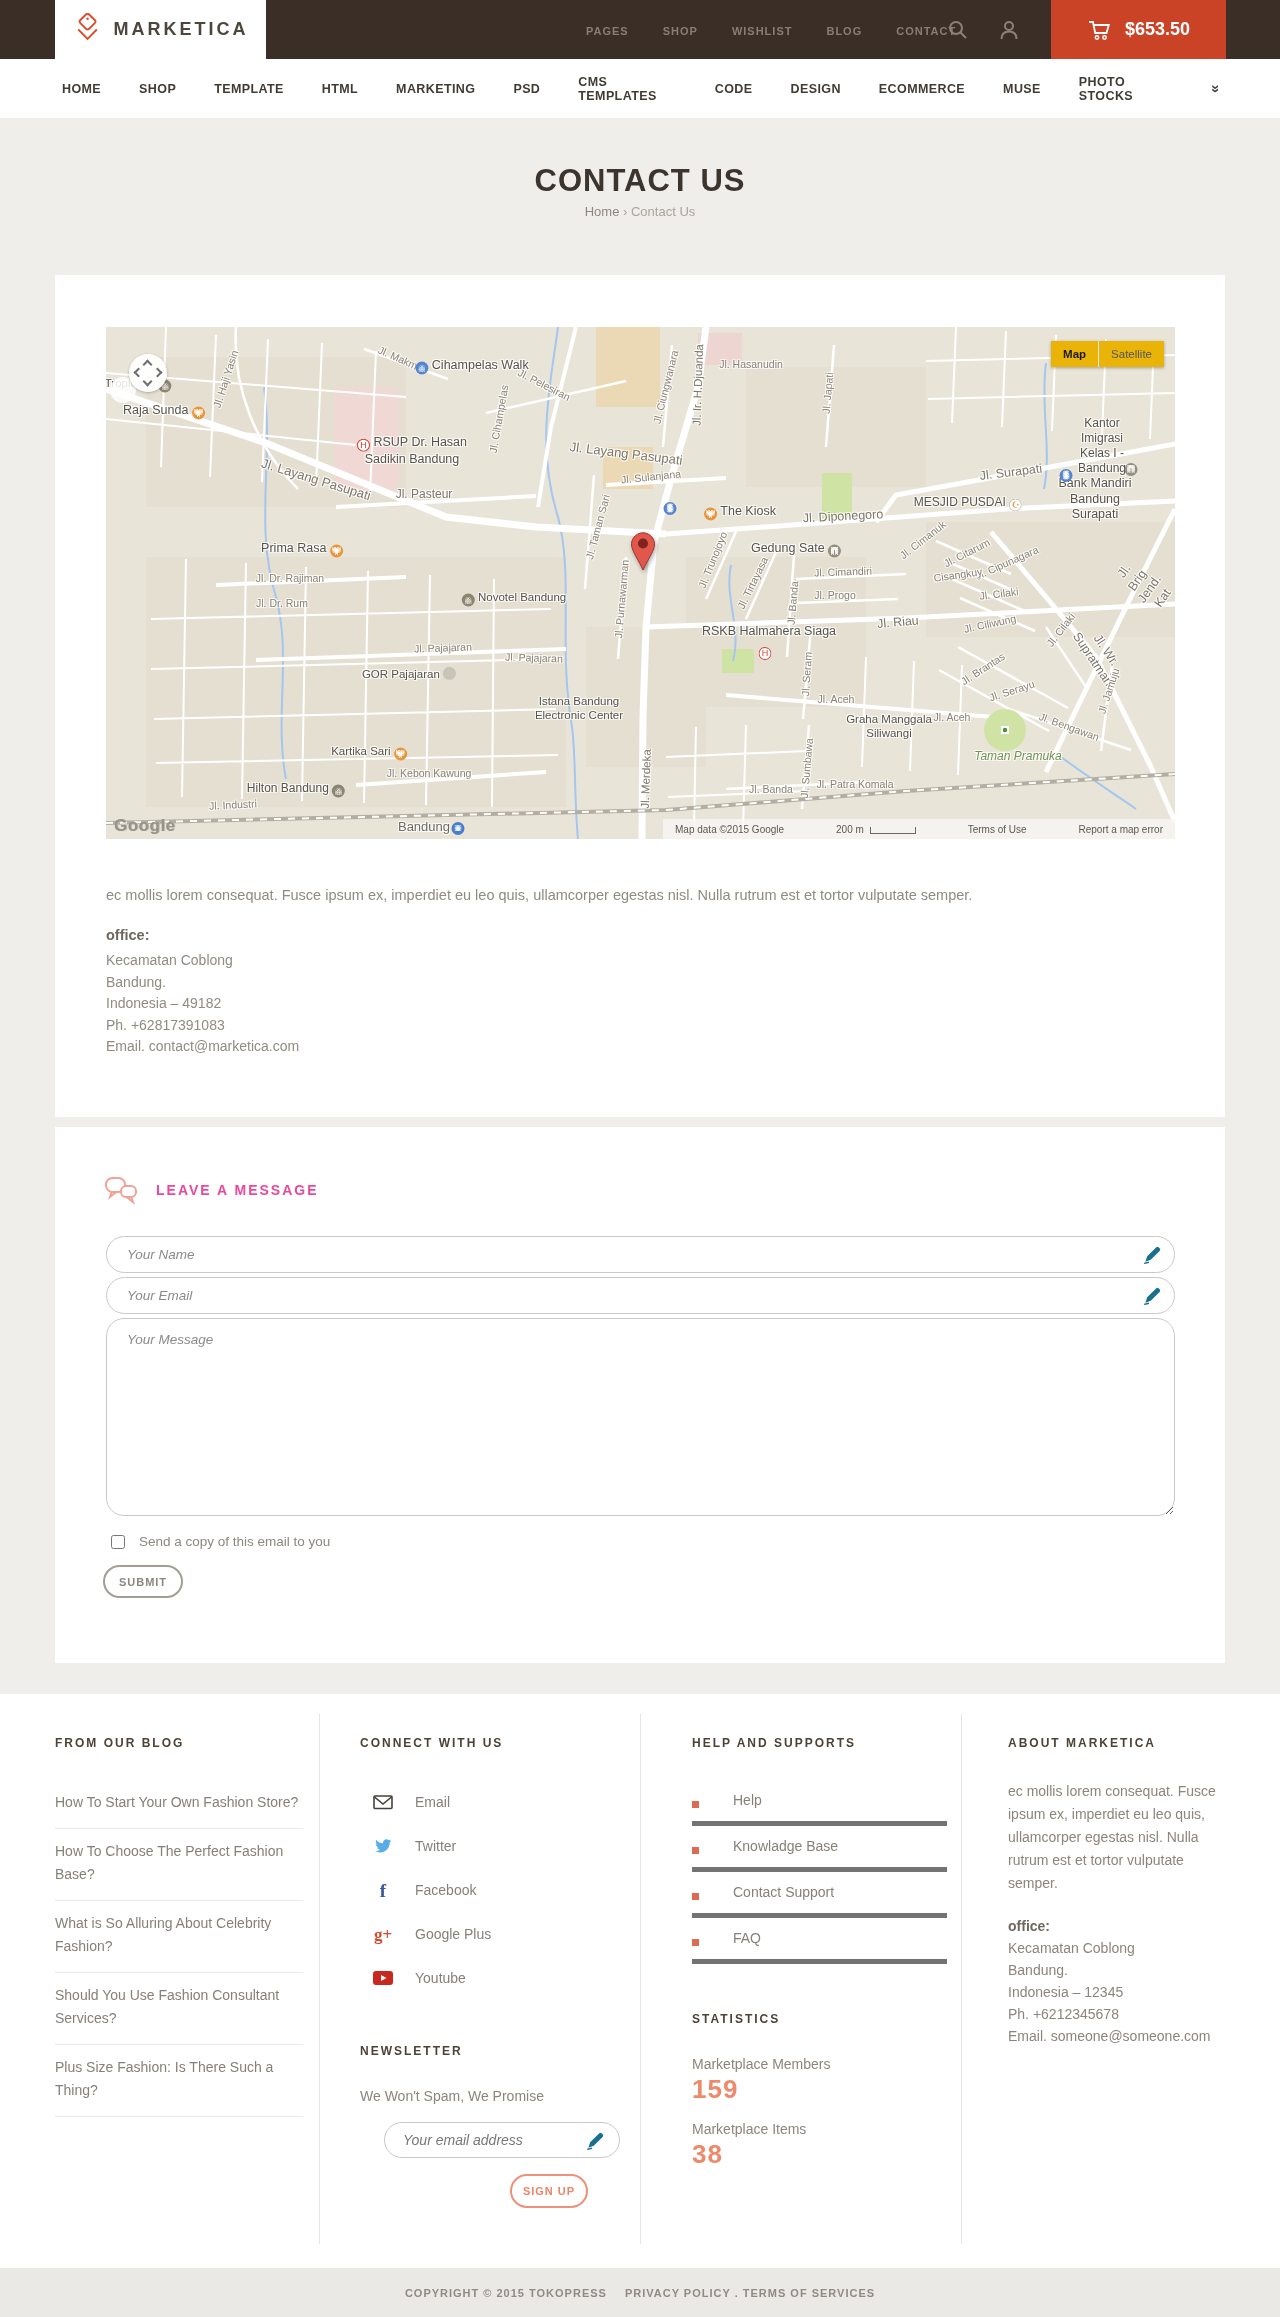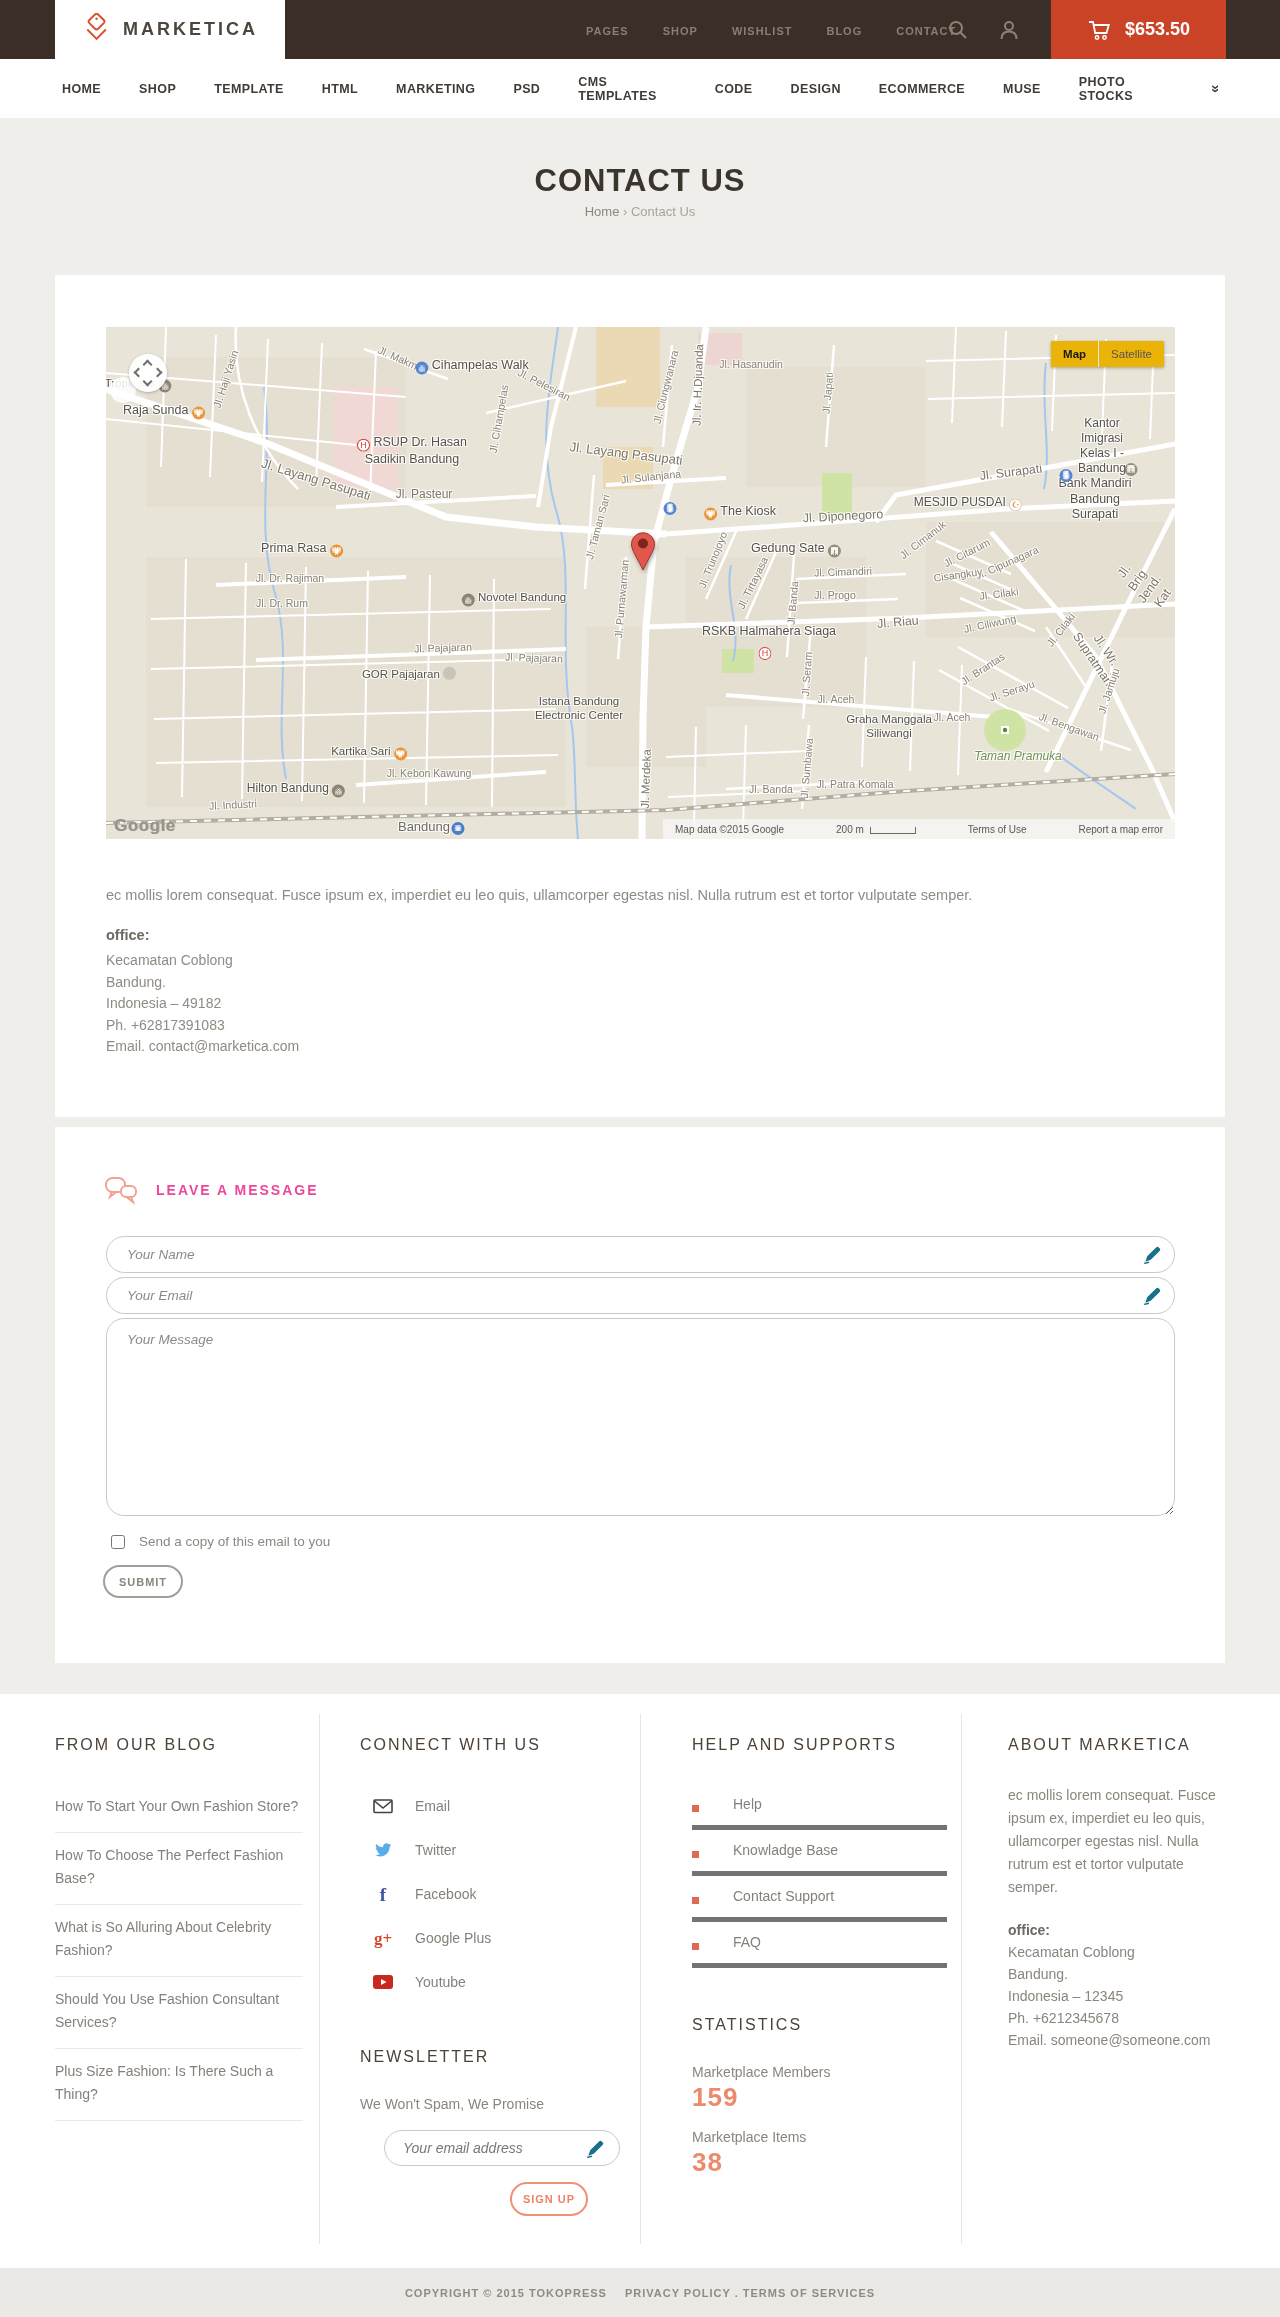--- a/index.html
+++ b/index.html
@@ -1,21 +1,21 @@
 <!DOCTYPE html>
 <html><head>
 <meta charset="utf-8">
 <style>
   html,body{margin:0;padding:0;background:#d8d6d2;}
   *{box-sizing:border-box;}
   .stage{position:relative;width:1280px;height:2317px;margin:0 auto;background:#f0eeea;
          font-family:"Liberation Sans",sans-serif;overflow:hidden;}
   
   .hdr{position:absolute;top:0;left:0;width:1280px;height:59px;background:#3a2e27;}
-  .logo-box{position:absolute;left:55px;top:0;width:230px;height:59px;background:#fff;
+  .logo-box{position:absolute;left:55px;top:0;width:211px;height:59px;background:#fff;
             display:flex;align-items:center;justify-content:center;gap:11px;}
   .logo-text{font-size:18px;font-weight:bold;letter-spacing:3px;color:#4c463f;}
   .top-nav{position:absolute;left:586px;top:0;height:61px;display:flex;align-items:center;gap:34px;}
   .top-nav span{font-size:11px;font-weight:bold;letter-spacing:1px;color:#8a7d73;cursor:pointer;}
   .hicon{position:absolute;top:18px;width:24px;height:24px;}
   .cart{position:absolute;left:1051px;top:0;width:175px;height:59px;background:#cb4327;
         display:flex;align-items:center;justify-content:center;gap:13px;color:#fff;}
   .cart-total{font-size:18px;font-weight:bold;}
   
   .subnav{position:absolute;top:59px;left:0;width:1280px;height:59px;background:#fff;
@@ -82,21 +82,21 @@
   .chkrow{position:absolute;left:56px;top:407px;display:flex;align-items:center;gap:14px;}
   .chkrow input{width:14px;height:14px;margin:0;}
   .chkrow label{font-size:13.5px;color:#8c8781;}
   .submit{position:absolute;left:48px;top:438px;width:80px;height:33px;border:2px solid #a29d97;border-radius:17px;
           background:#fff;color:#8b867f;font-size:11px;font-weight:bold;letter-spacing:1px;cursor:pointer;
           font-family:"Liberation Sans",sans-serif;}
   
   .footer{position:absolute;left:0;top:1694px;width:1280px;height:574px;background:#fff;}
   .fdiv{position:absolute;top:20px;width:1px;height:530px;background:#e7e5e1;}
   .fcol{position:absolute;top:42px;}
-  .fhead{font-size:16px;font-weight:normal;letter-spacing:2px;color:#4d4237;margin-bottom:30px;}
+  .fhead{font-size:12px;font-weight:bold;letter-spacing:2px;color:#4d4237;margin-bottom:30px;}
   .blog-item{font-size:14px;color:#86807a;line-height:23px;padding:11px 0 14px;border-bottom:1px solid #eceae7;cursor:pointer;}
   .soc-row{display:flex;align-items:center;gap:22px;height:44px;padding-left:13px;cursor:pointer;}
   .soc-row .ic{width:20px;display:flex;justify-content:center;align-items:center;}
   .soc-row .lb{font-size:14px;color:#86807a;}
   .nl-head{margin-top:44px;}
   .nl-tag{font-size:14px;color:#8b857d;margin-bottom:18px;}
   .nl-input-wrap{position:relative;margin-left:24px;width:236px;}
   .nl-input{width:236px;height:36px;border:1px solid #c9c9c9;border-radius:18px;padding:0 40px 0 18px;
             font-size:14px;font-style:italic;color:#555;outline:none;font-family:"Liberation Sans",sans-serif;}
   .nl-input::placeholder{color:#777;font-style:italic;}

